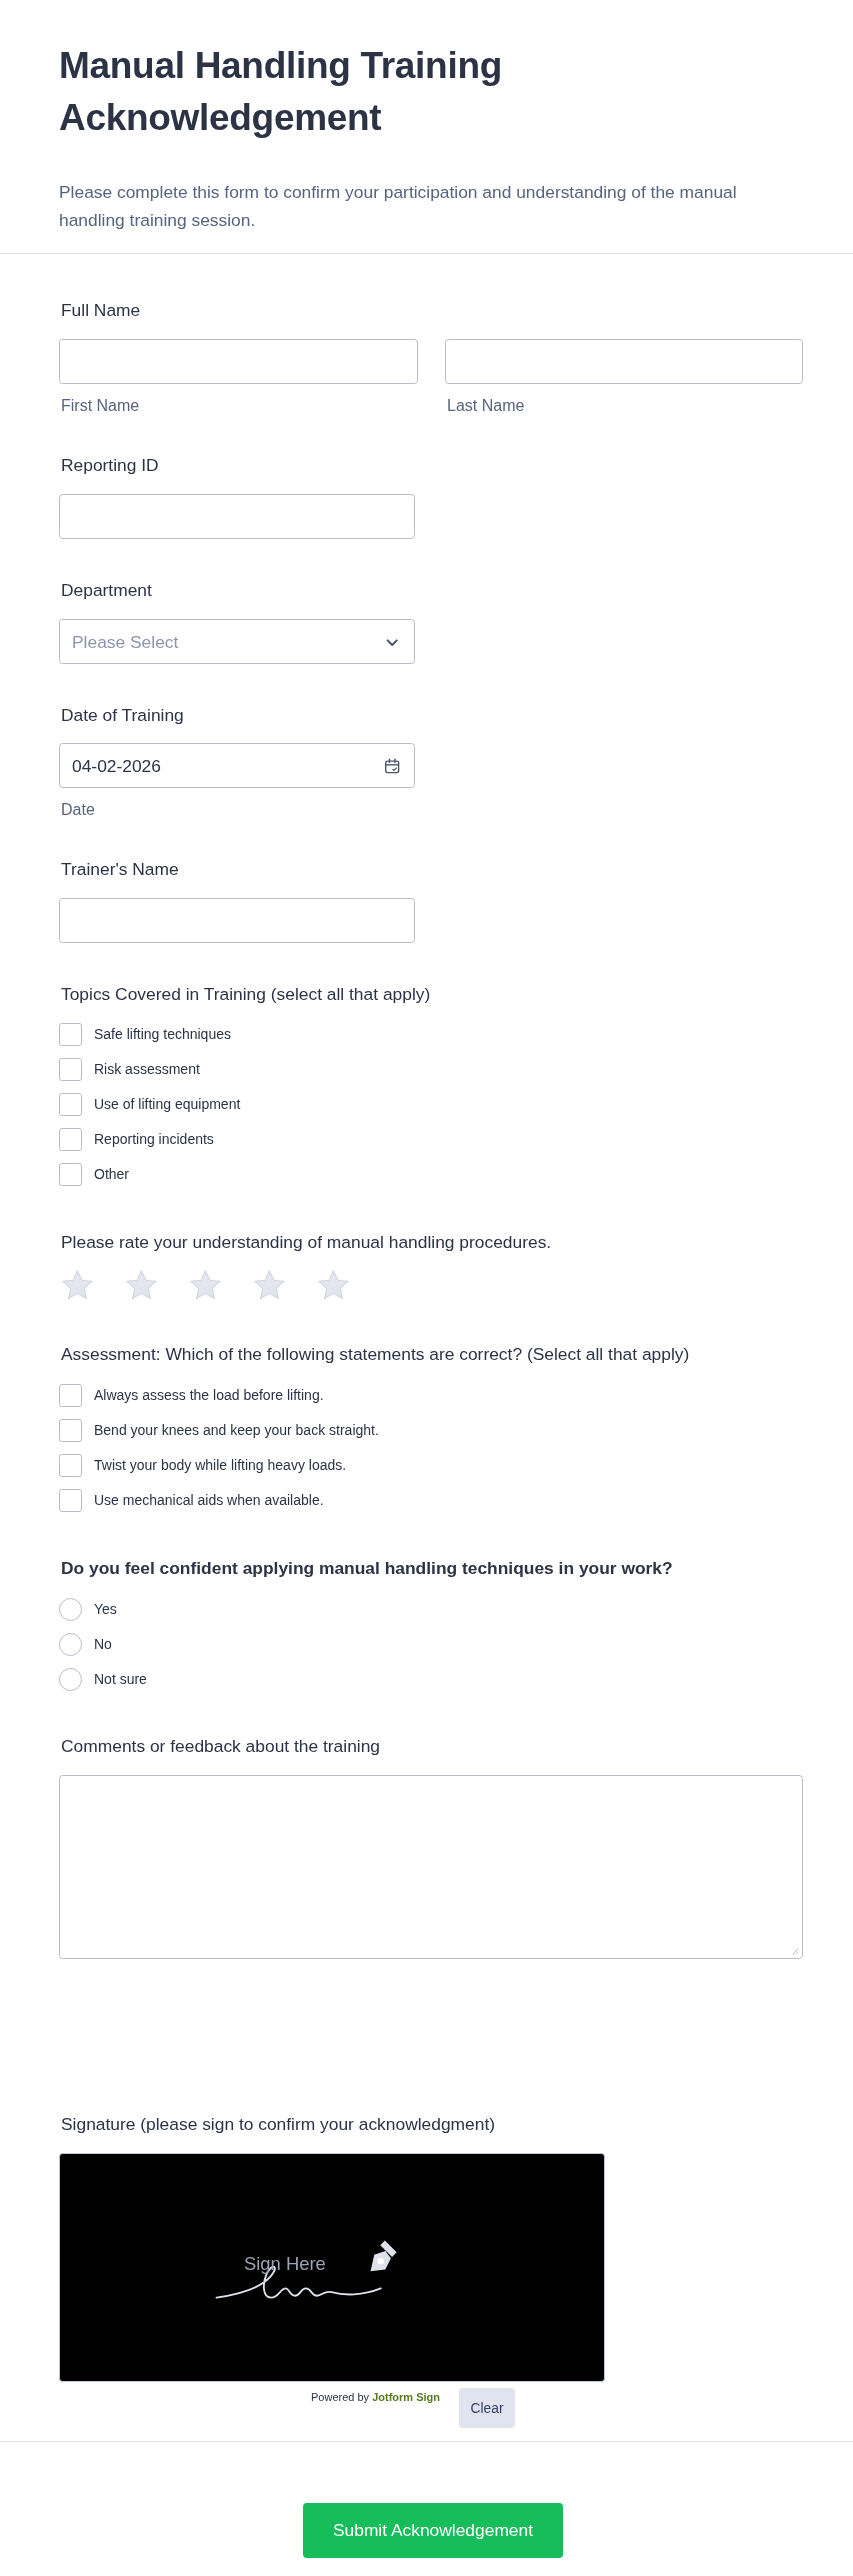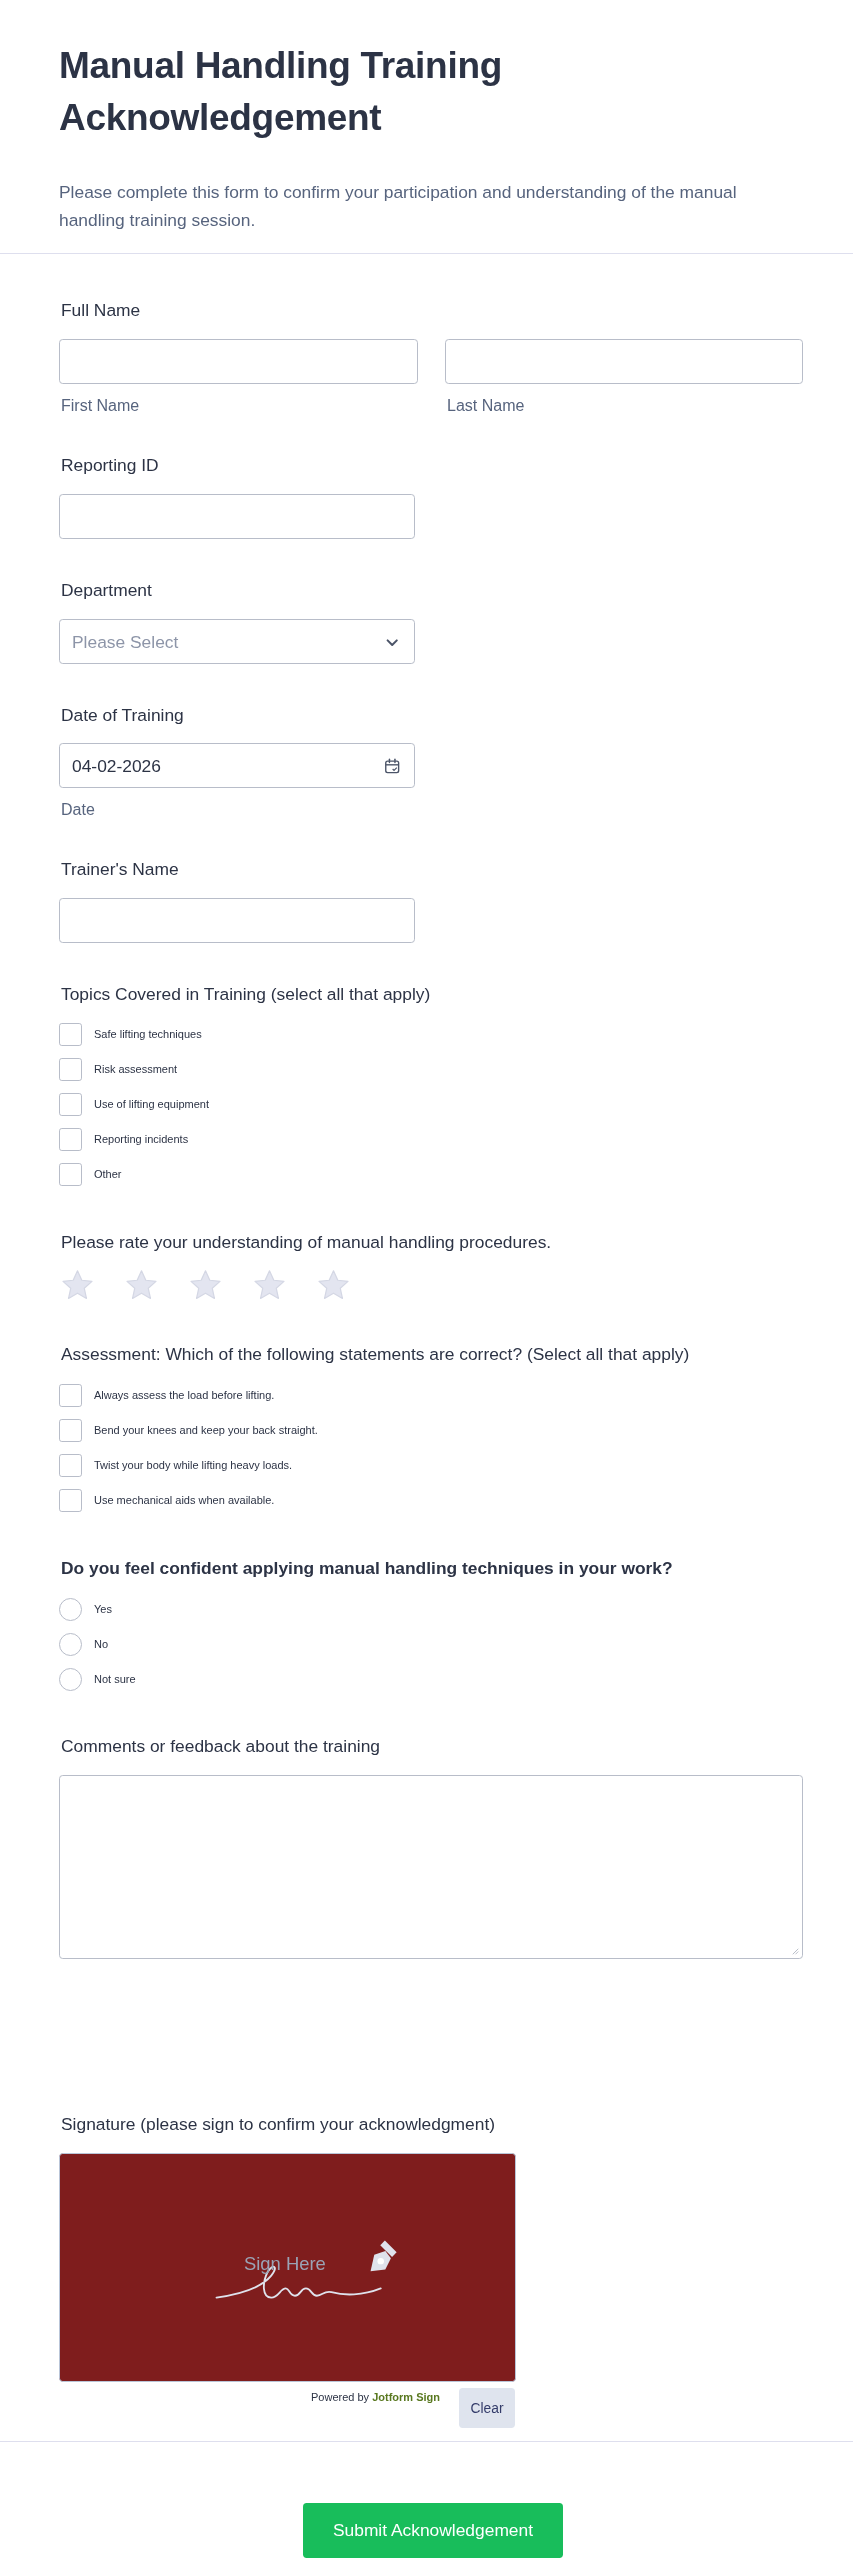--- a/index.html
+++ b/index.html
@@ -47,31 +47,31 @@
     position: absolute; left: 59px; height: 24px; display: flex; align-items: center;
   }
   .checkbox {
     width: 23px; height: 23px; border: 0.9px solid #b8bdc9; border-radius: 2.8px; background: #fff;
     flex: 0 0 23px;
   }
   .radio {
     width: 23px; height: 23px; border: 0.9px solid #b8bdc9; border-radius: 50%; background: #fff;
     flex: 0 0 23px;
   }
-  .opt-label { margin-left: 12px; font-size: 11px; color: #2c3345; white-space: nowrap; }
+  .opt-label { margin-left: 12px; font-size: 14px; color: #2c3345; white-space: nowrap; }
   .stars { position: absolute; left: 59px; top: 1267px; display: flex; }
   .star { width: 37px; height: 37px; margin-right: 27px; }
   .textarea {
     position: absolute; left: 59px; top: 1775px; width: 744px; height: 184px;
     border: 0.9px solid #b8bdc9; border-radius: 3.7px; background: #fff;
   }
   .resize-icon { position: absolute; right: 2.8px; bottom: 2.8px; width: 9.2px; height: 9.2px; }
   .sig-box {
-    position: absolute; left: 59px; top: 2153px; width: 457px; height: 229px;
-    border: 0.9px solid #b9c5d8; border-radius: 3.7px; background: #7f1d1d;
+    position: absolute; left: 59px; top: 2153px; width: 546px; height: 229px;
+    border: 0.9px solid #b9c5d8; border-radius: 3.7px; background: #000000;
   }
   .sign-here {
     position: absolute; left: 184px; top: 99px; font-size: 18.4px; color: #9aa3b5; font-weight: 500;
   }
   .sig-art { position: absolute; left: 92px; top: 87px; width: 275px; height: 73px; }
   .powered {
     position: absolute; left: 311px; top: 2391px; font-size: 11px; color: #2c3345; white-space: nowrap;
   }
   .powered b { color: #59781f; font-weight: 700; }
   .clear-btn {

